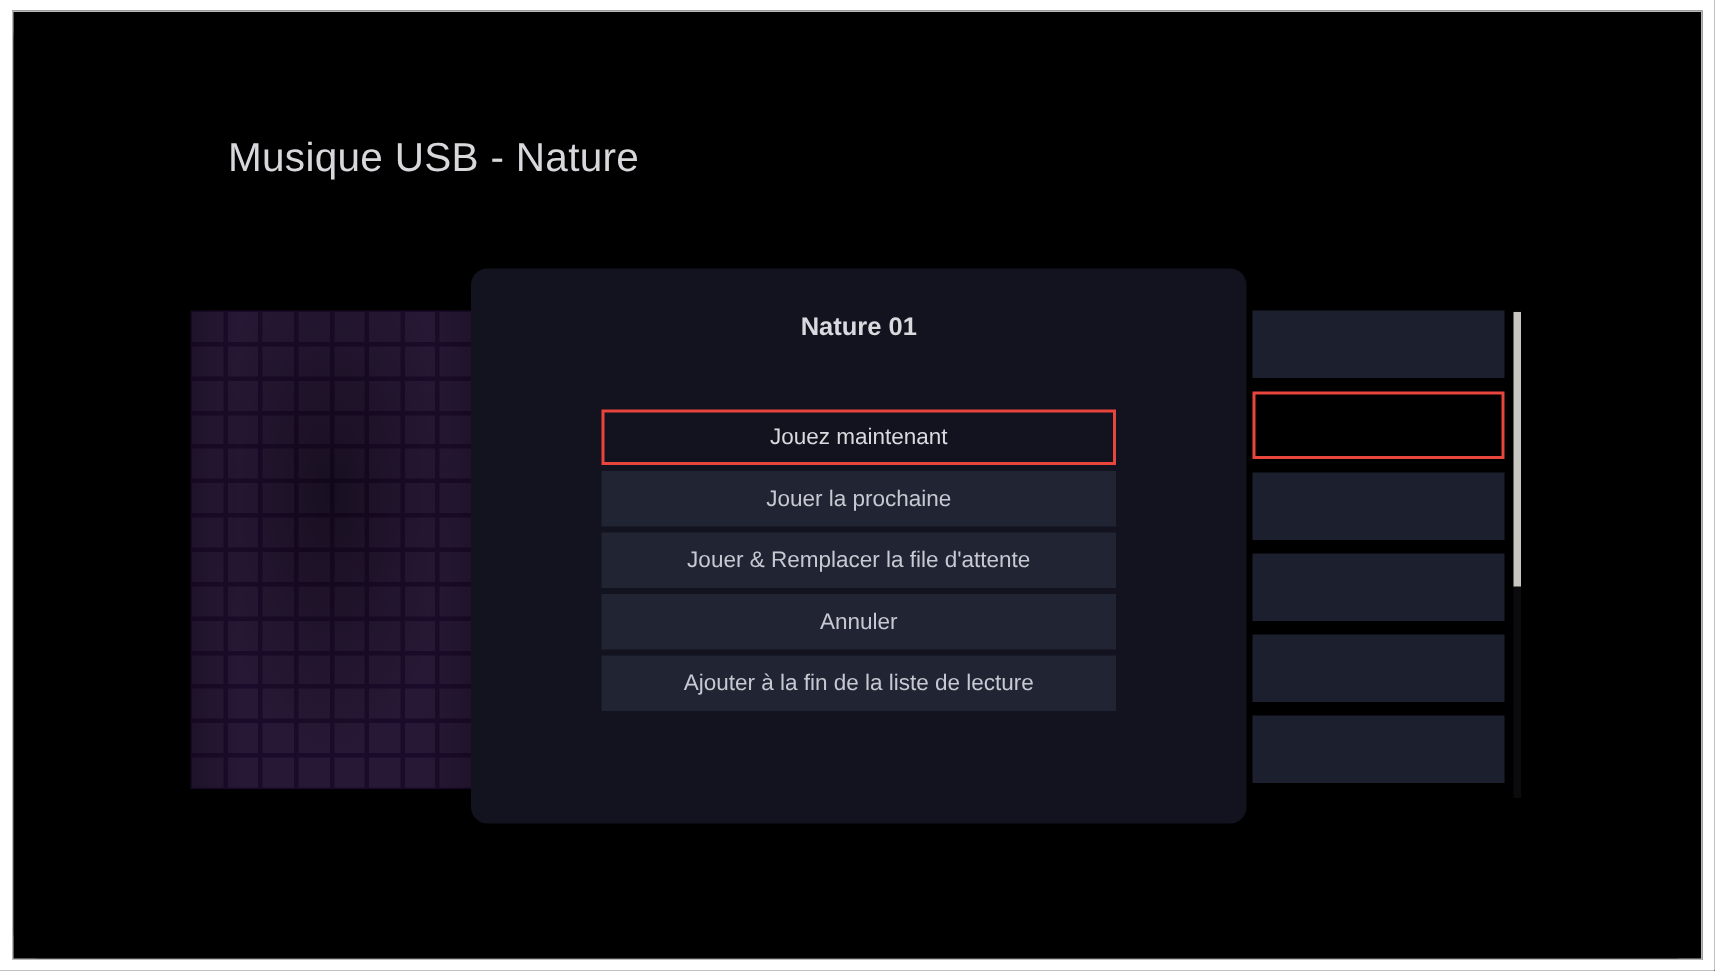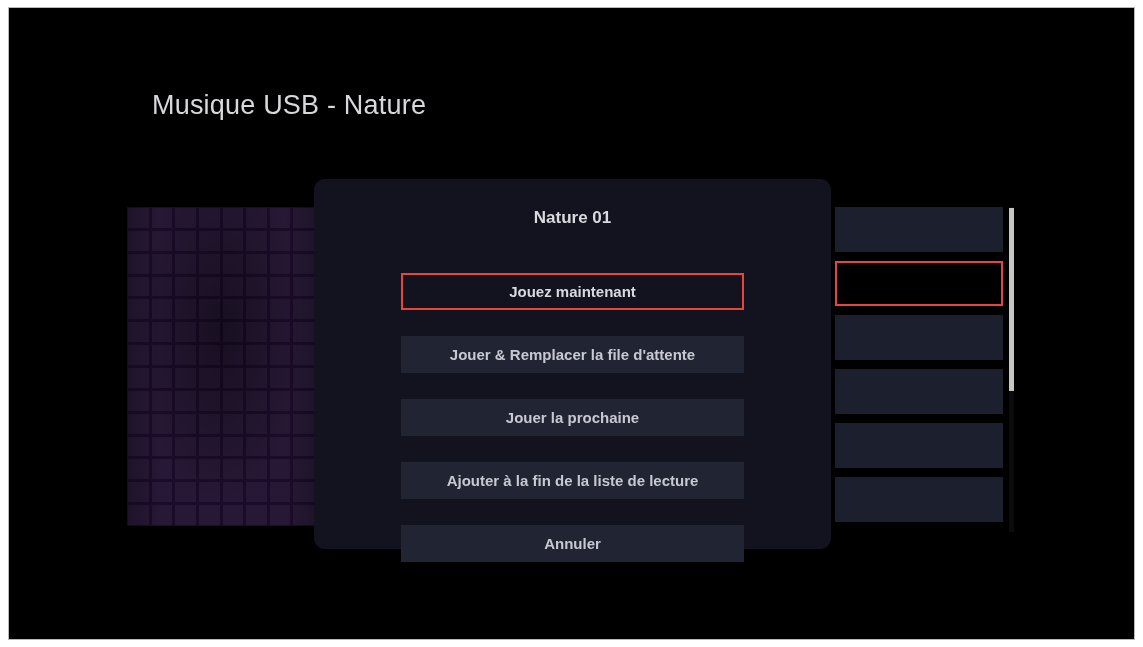--- a/index.html
+++ b/index.html
@@ -153,34 +153,33 @@
     font-weight: bold;
   }
   #dialog-actions {
     position: absolute;
     left: 87px;
     top: 94px;
     width: 343px;
   }
   .dialog-btn {
     height: 37px;
-    margin-bottom: 26px;
+    margin-bottom: 4px;
     background: #212433;
     color: #c7c9d2;
     font-size: 15px;
     display: flex;
     align-items: center;
     justify-content: center;
     box-sizing: border-box;
     border: none;
     width: 100%;
     font-family: "Liberation Sans", sans-serif;
     padding: 0;
     white-space: nowrap;
-    font-weight: bold;
   }
   .dialog-btn.focused {
     background: #12131e;
     border: 2px solid #e8453c;
     color: #d9dade;
   }
 </style>
 </head>
 <body>
 
@@ -316,21 +315,21 @@
         <div class="track-row"></div>
         <div class="track-row"></div>
       </div>
     <div id="list-scrollbar-track"></div>
     <div id="list-scrollbar-thumb"></div>
 
     <div id="dialog">
       <div id="dialog-title">Nature 01</div>
       <div id="dialog-actions">
           <button class="dialog-btn focused">Jouez maintenant</button>
+          <button class="dialog-btn">Jouer la prochaine</button>
           <button class="dialog-btn">Jouer &amp; Remplacer la file d'attente</button>
-          <button class="dialog-btn">Jouer la prochaine</button>
+          <button class="dialog-btn">Annuler</button>
           <button class="dialog-btn">Ajouter à la fin de la liste de lecture</button>
-          <button class="dialog-btn">Annuler</button>
         </div>
     </div>
 
   </div>
 </div>
 
 </body></html>

